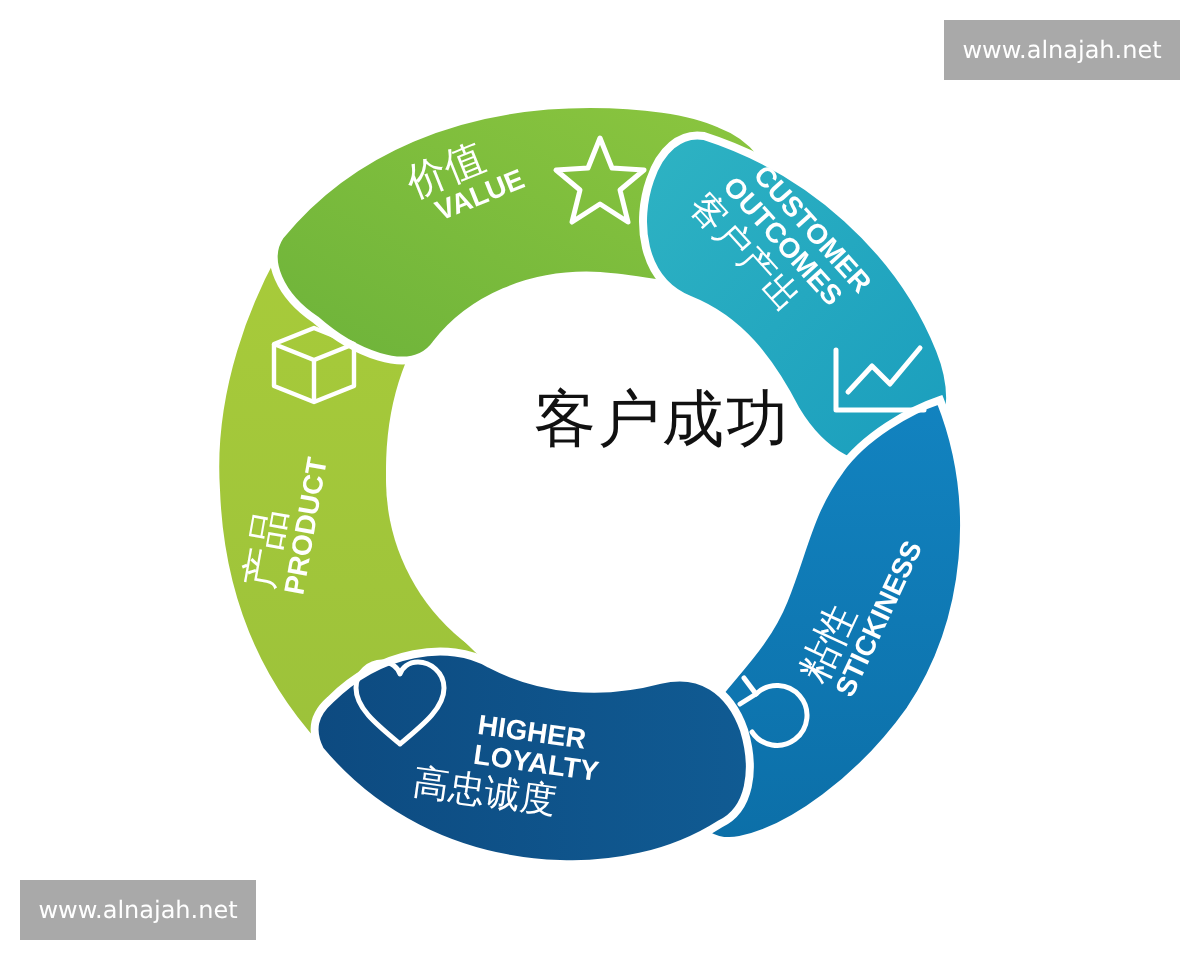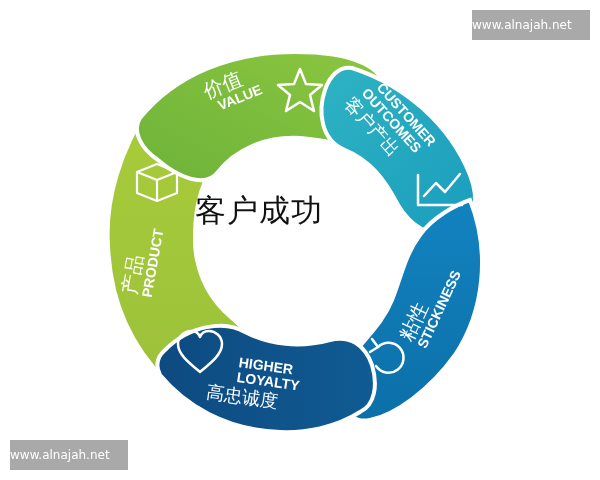--- a/index.html
+++ b/index.html
@@ -24,38 +24,38 @@
       height: 480px;
     }
     .watermark {
       position: absolute;
       background: #a9a9a9;
       color: #ffffff;
       font-family: "DejaVu Sans", sans-serif;
       font-size: 12px;
       line-height: 30px;
       height: 30px;
-      text-align: left;
+      text-align: center;
     }
     .wm-top {
       left: 472px;
       top: 10px;
       width: 118px;
     }
     .wm-bottom {
       left: 10px;
       top: 440px;
       width: 118px;
     }
     .center-text {
       position: absolute;
       left: 195px;
       top: 190px;
       width: 200px;
-      text-align: left;
+      text-align: right;
       font-family: "DejaVu Sans", sans-serif;
       font-size: 31px;
       line-height: 40px;
       color: #111111;
       letter-spacing: 1px;
     }
     .seg-label {
       position: absolute;
       color: #ffffff;
       font-family: "DejaVu Sans", sans-serif;

